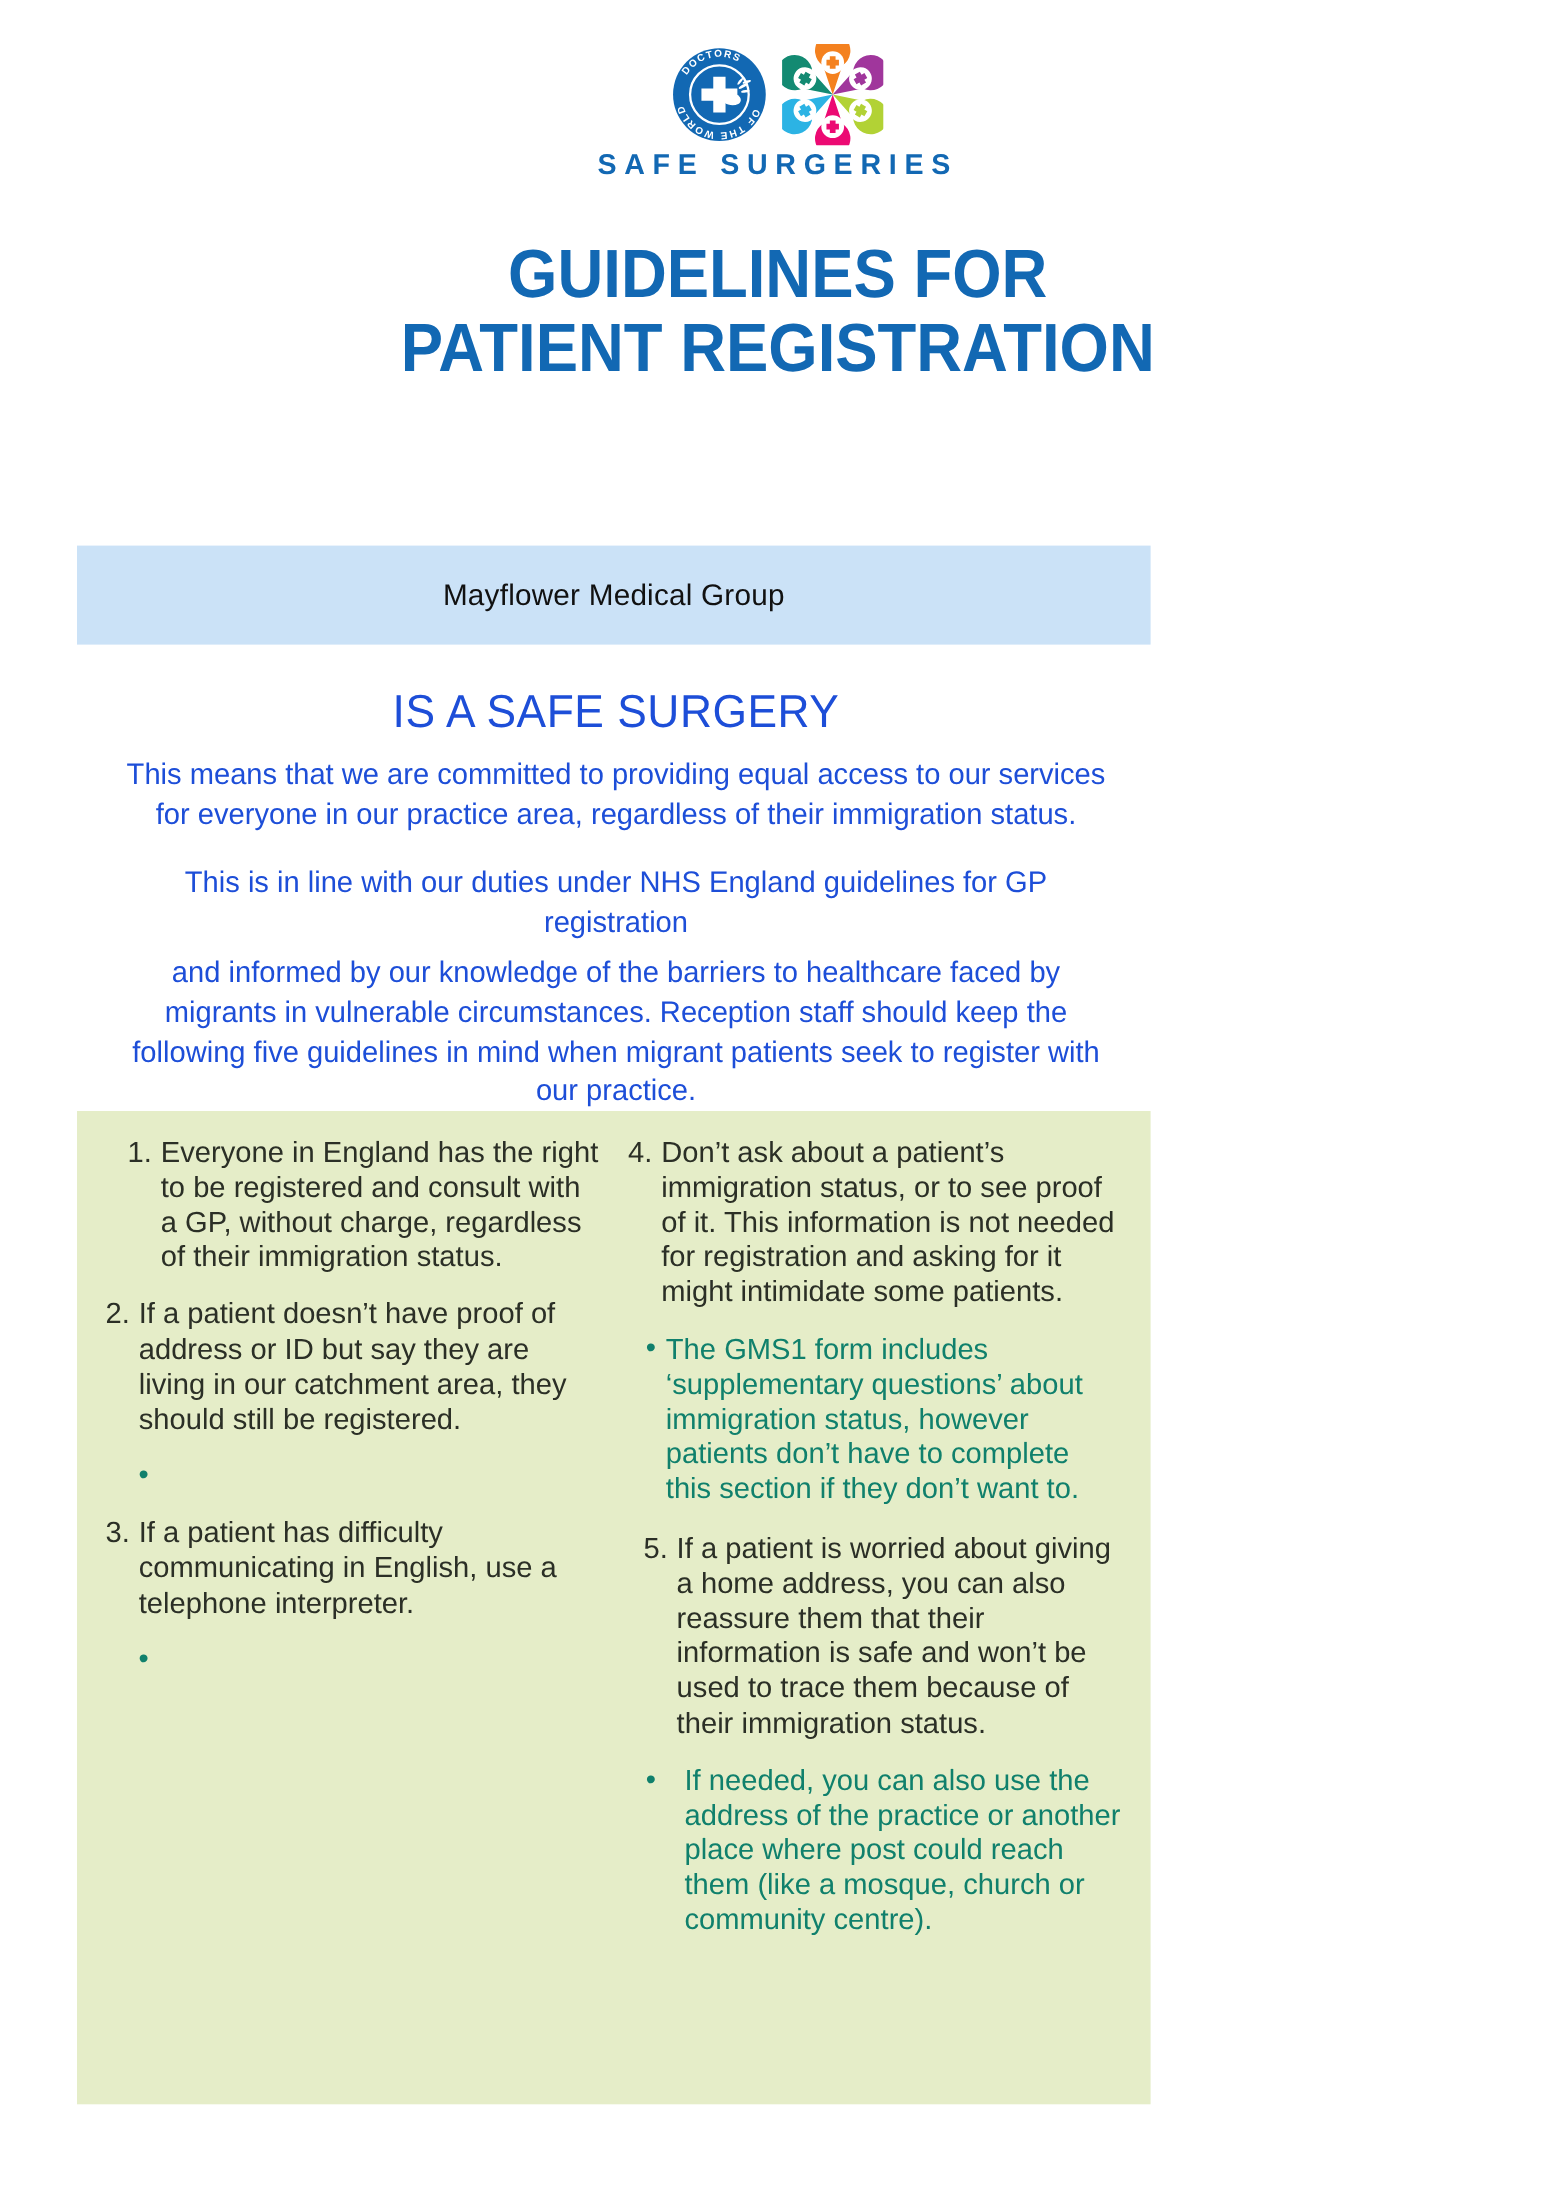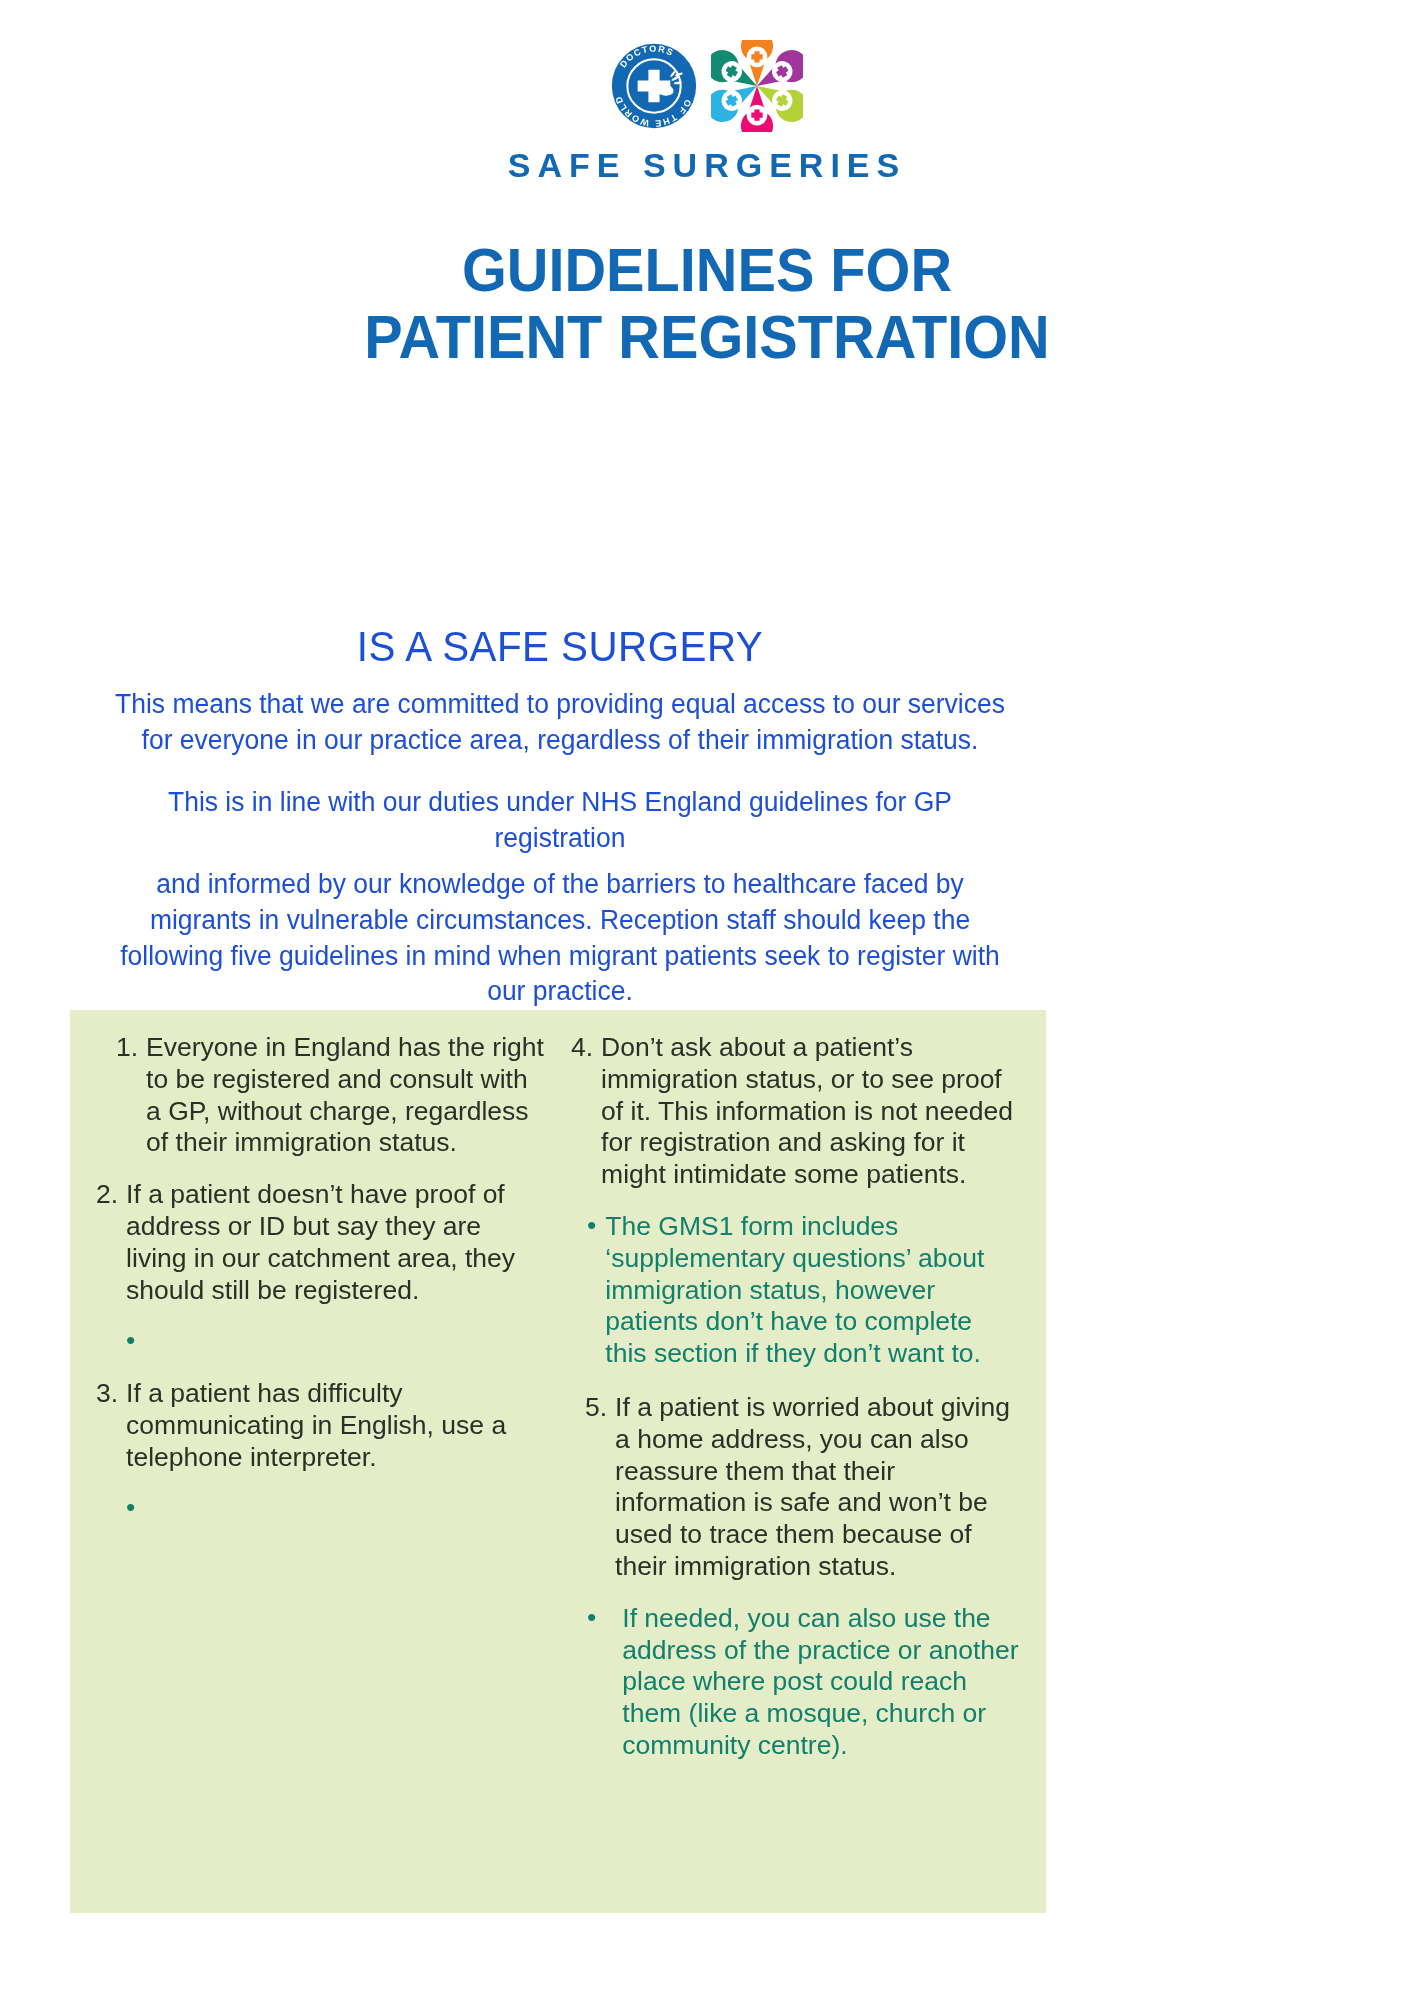--- a/index.html
+++ b/index.html
@@ -34,24 +34,24 @@
     display: flex;
     align-items: center;
     justify-content: center;
     gap: 14px;
     height: 88px;
   }
   .dotw-logo { width: 86px; height: 86px; display:block; }
   .flower-logo { width: 92px; height: 92px; display:block; }
 
   .safe-surgeries-wordmark {
-    margin-top: 16px;
+    margin-top: 4px;
     color: #1268b3;
     font-weight: bold;
-    font-size: 34px;
+    font-size: 26px;
     letter-spacing: 7px;
     font-family: "Liberation Sans", sans-serif;
     text-align: center;
   }
 
   
   .doc-title {
     margin-top: 52px;
     text-align: center;
     color: #1268b3;
@@ -245,20 +245,23 @@
     </div>
 
     <div class="safe-surgeries-wordmark">SAFE SURGERIES</div>
   </div>
 
   <div class="doc-title">
     <span class="tline">GUIDELINES FOR</span>
     <span class="tline">PATIENT REGISTRATION</span>
   </div>
 
+  <div class="practice-banner">
+    <span class="pname">Mayflower Medical Group</span>
+  </div>
 
   <div class="intro">
     <div class="intro-heading">IS A SAFE SURGERY</div>
     <p class="intro-p p1">This means that we are committed to providing equal access to our services for everyone in our practice area, regardless of their immigration status.</p>
     <p class="intro-p p2">This is in line with our duties under NHS England guidelines for GP registration</p>
     <p class="intro-p p3">and informed by our knowledge of the barriers to healthcare faced by migrants in vulnerable circumstances. Reception staff should keep the following five guidelines in mind when migrant patients seek to register with our practice.</p>
   </div>
 
   <div class="guidelines-box">
 

